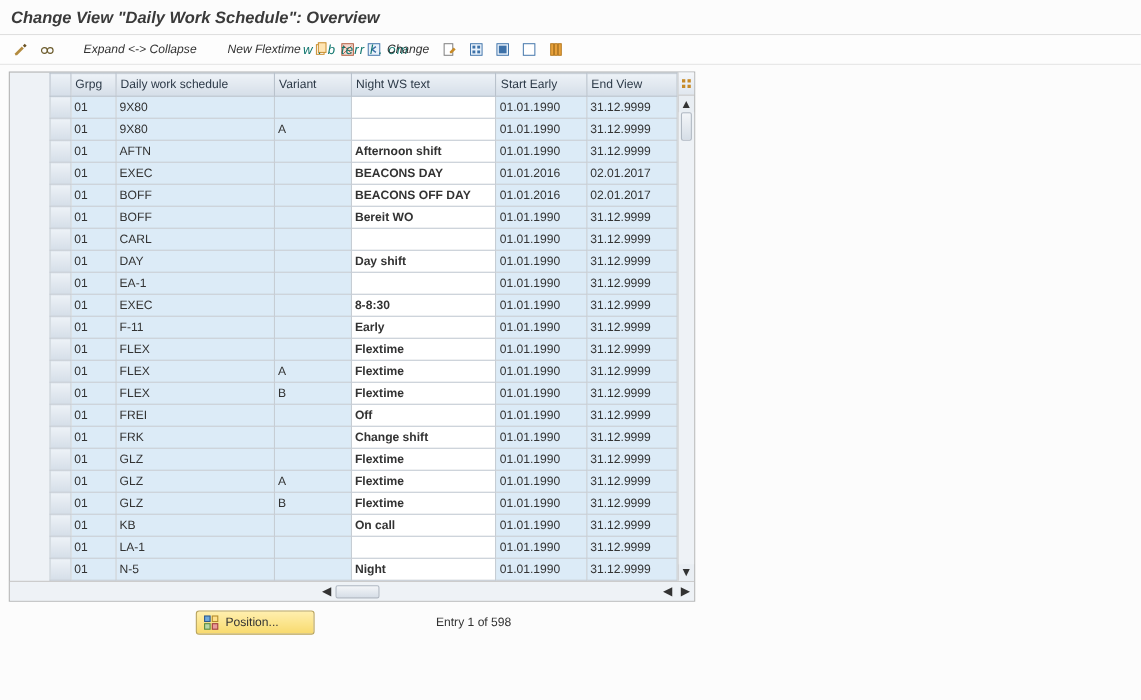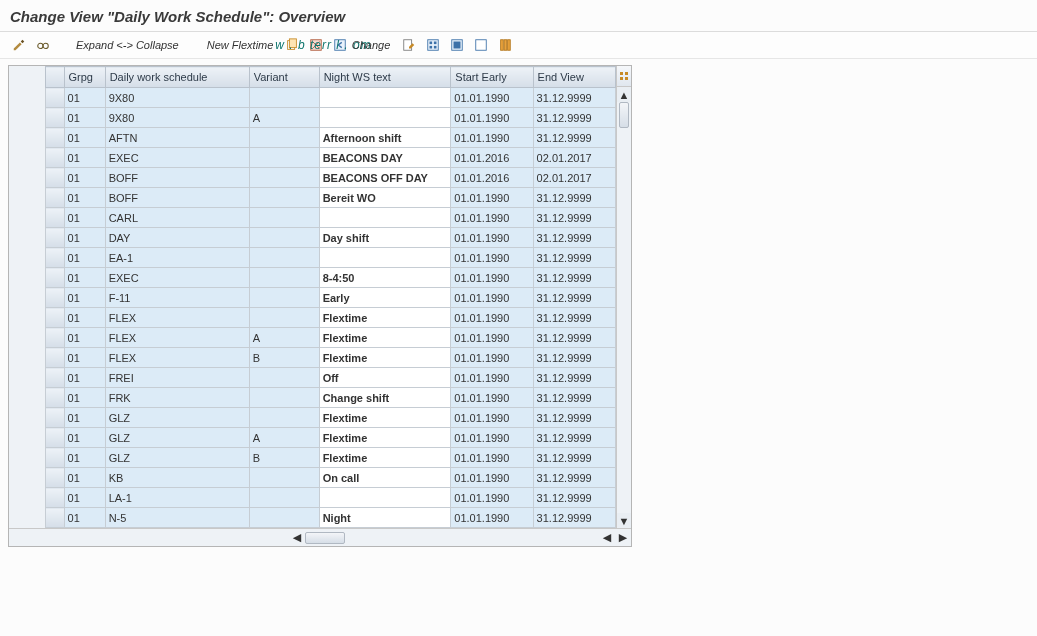--- a/index.html
+++ b/index.html
@@ -365,21 +365,21 @@
               <td class="ro col-var"></td>
               <td class="col-text"></td>
               <td class="ro col-start">01.01.1990</td>
               <td class="ro col-end">31.12.9999</td>
             </tr>
             <tr>
               <td class="sel"></td>
               <td class="ro rt col-grpg">01</td>
               <td class="ro col-dws">EXEC</td>
               <td class="ro col-var"></td>
-              <td class="col-text">8-4:50</td>
+              <td class="col-text">8-8:30</td>
               <td class="ro col-start">01.01.1990</td>
               <td class="ro col-end">31.12.9999</td>
             </tr>
             <tr>
               <td class="sel"></td>
               <td class="ro rt col-grpg">01</td>
               <td class="ro col-dws">F-11</td>
               <td class="ro col-var"></td>
               <td class="col-text">Early</td>
               <td class="ro col-start">01.01.1990</td>
@@ -505,14 +505,26 @@
     <div class="hscroll">
       <div class="spacer1"></div>
       <div class="arrow">◀</div>
       <div class="thumb"></div>
       <div class="gap"></div>
       <div class="arrow">◀</div>
       <div class="arrow">▶</div>
     </div>
   </div>
 
+  <div class="footer">
+    <div class="position-btn">
+      <svg viewBox="0 0 14 14" width="14" height="14">
+          <rect x="1" y="1" width="5" height="5" fill="#6fa8dc" stroke="#2d5a8c"></rect>
+          <rect x="8" y="1" width="5" height="5" fill="#ffe08a" stroke="#b38b2d"></rect>
+          <rect x="1" y="8" width="5" height="5" fill="#b6d7a8" stroke="#5a8c3d"></rect>
+          <rect x="8" y="8" width="5" height="5" fill="#ea9999" stroke="#a03d3d"></rect>
+        </svg>
+      <span>Position...</span>
+    </div>
+    <span class="entry-status">Entry 1 of 598</span>
+  </div>
 
 </div>
 
 </body></html>

